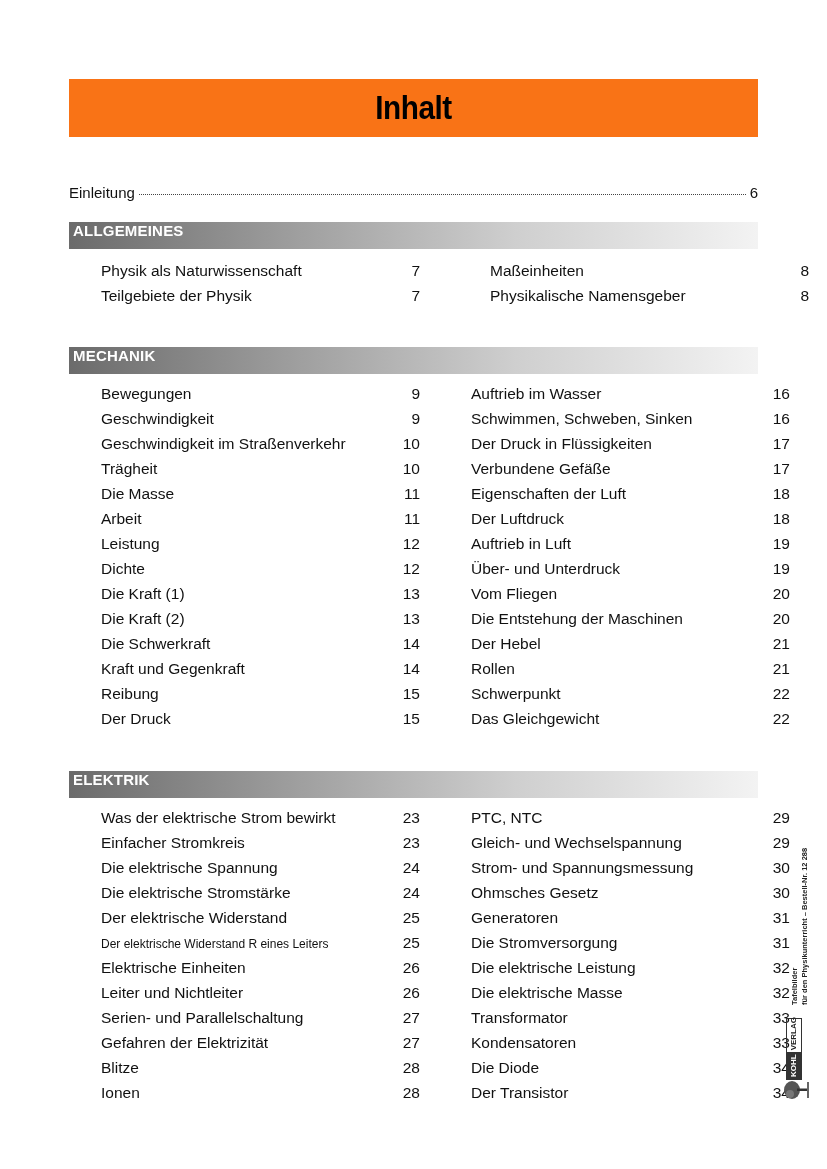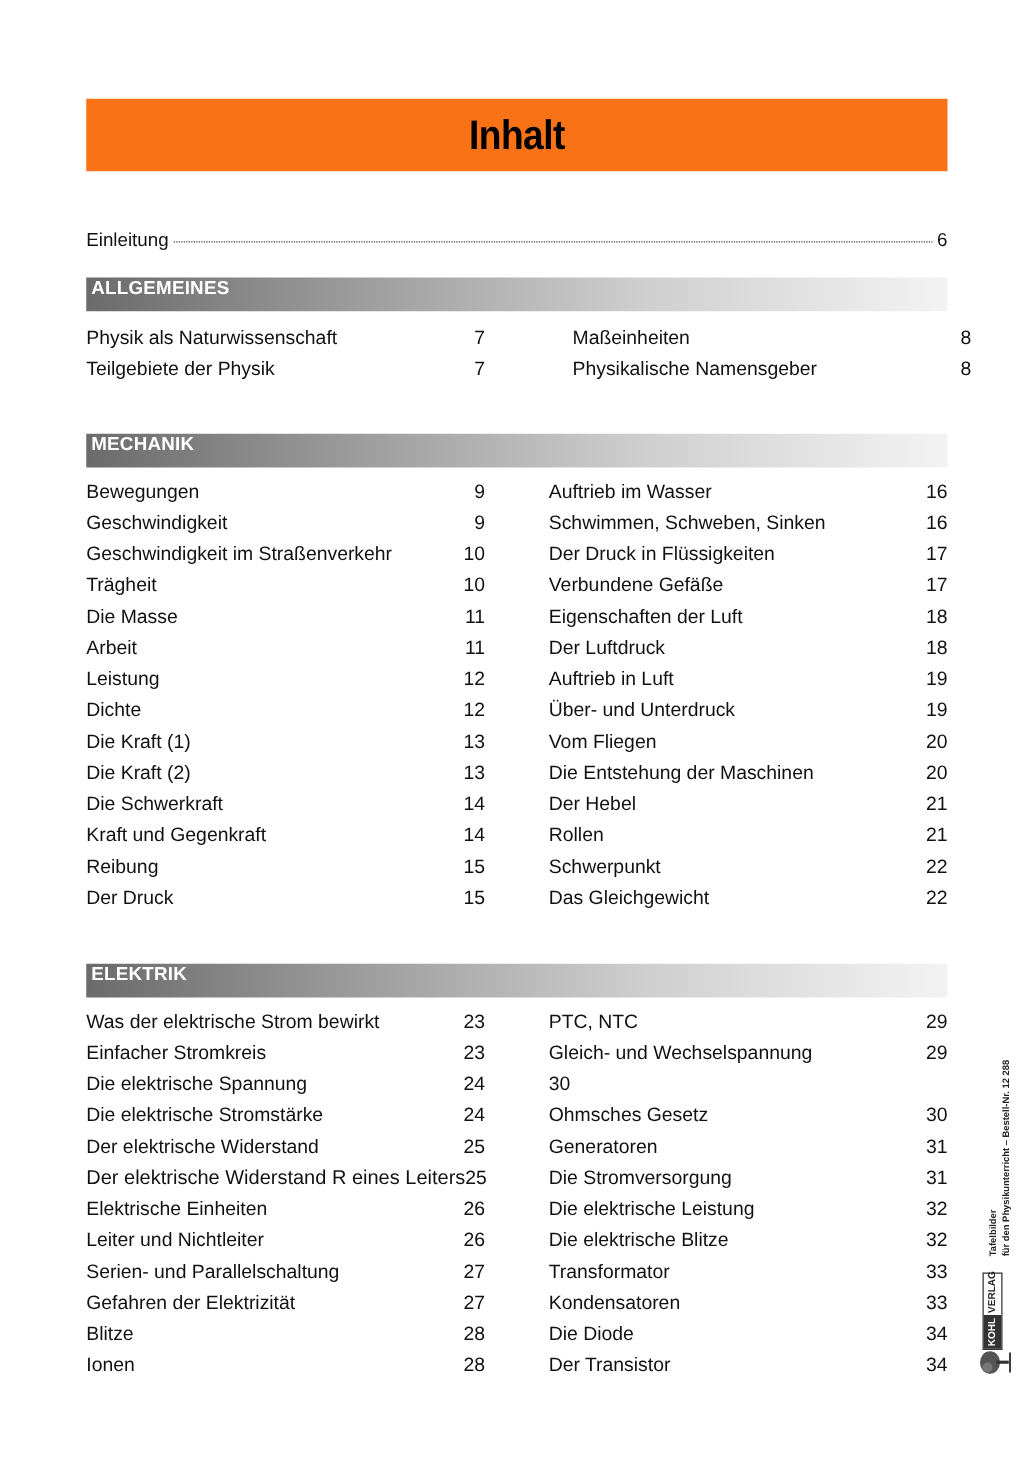--- a/index.html
+++ b/index.html
@@ -11,24 +11,24 @@
       transform: scaleX(0.9); font-family: "Liberation Sans", sans-serif; color: #000; }
     .intro { position: absolute; left: 69px; top: 184px; width: 689px; height: 20px;
       display: flex; align-items: baseline; font-size: 15px; }
     .intro .lbl { white-space: nowrap; }
     .intro .dots { flex: 1; border-bottom: 1px dotted #444; margin: 0 4px; transform: translateY(-3px); }
     .intro .pg { white-space: nowrap; }
     .section-bar { position: absolute; left: 69px; width: 689px; height: 27px;
       background: linear-gradient(to right, #6b6b6b 0%, #9a9a9a 30%, #cfcfcf 65%, #f3f3f3 100%);
       display: flex; align-items: flex-start; }
     .section-bar span { color: #fff; font-weight: bold; font-size: 15px; padding-left: 4px; letter-spacing: 0.2px; }
-    .col { position: absolute; width: 319px; }
+    .col { position: absolute; width: 319px; margin-left: 32px; }
     .row { display: flex; justify-content: space-between; align-items: baseline;
       height: 25px; font-size: 15.5px; line-height: 25px; white-space: nowrap; }
-    .row.small .t { font-size: 16px; }
+    .row.small .t { font-size: 12px; }
     .row .p { text-align: right; }
     .side { position: absolute; left: 778px; top: 830px; width: 40px; height: 270px; }
     .side-text { position: absolute; left: 0; top: 0; width: 270px; height: 40px;
       transform-origin: 0 0; transform: translate(0px, 270px) rotate(-90deg);
       font-size: 7.5px; font-weight: bold; color: #222; line-height: 10px; }
     .side-text .l1 { position: absolute; left: 95px; top: 12px; }
     .side-text .l2 { position: absolute; left: 95px; top: 22px; }
     .logo-box { position: absolute; left: 20px; top: 8px; width: 60px; height: 14px;
       border: 1px solid #333; font-size: 8px; font-weight: bold; display: flex; align-items: center; }
     .logo-box .k { background: #333; color: #fff; padding: 0 2px; height: 100%; display: flex; align-items: center; }
@@ -250,40 +250,41 @@
 <div class="col" style="left:439px; top:805px;">
   <div class="row">
       <span class="t">PTC, NTC</span>
       <span class="p">29</span>
     </div>
   <div class="row">
       <span class="t">Gleich- und Wechselspannung</span>
       <span class="p">29</span>
     </div>
   <div class="row">
+      <span class="t">Strom- und Spannungsmessung</span>
       <span class="p">30</span>
     </div>
   <div class="row">
       <span class="t">Ohmsches Gesetz</span>
       <span class="p">30</span>
     </div>
   <div class="row">
       <span class="t">Generatoren</span>
       <span class="p">31</span>
     </div>
   <div class="row">
       <span class="t">Die Stromversorgung</span>
       <span class="p">31</span>
     </div>
   <div class="row">
       <span class="t">Die elektrische Leistung</span>
       <span class="p">32</span>
     </div>
   <div class="row">
-      <span class="t">Die elektrische Blitze</span>
+      <span class="t">Die elektrische Masse</span>
       <span class="p">32</span>
     </div>
   <div class="row">
       <span class="t">Transformator</span>
       <span class="p">33</span>
     </div>
   <div class="row">
       <span class="t">Kondensatoren</span>
       <span class="p">33</span>
     </div>

